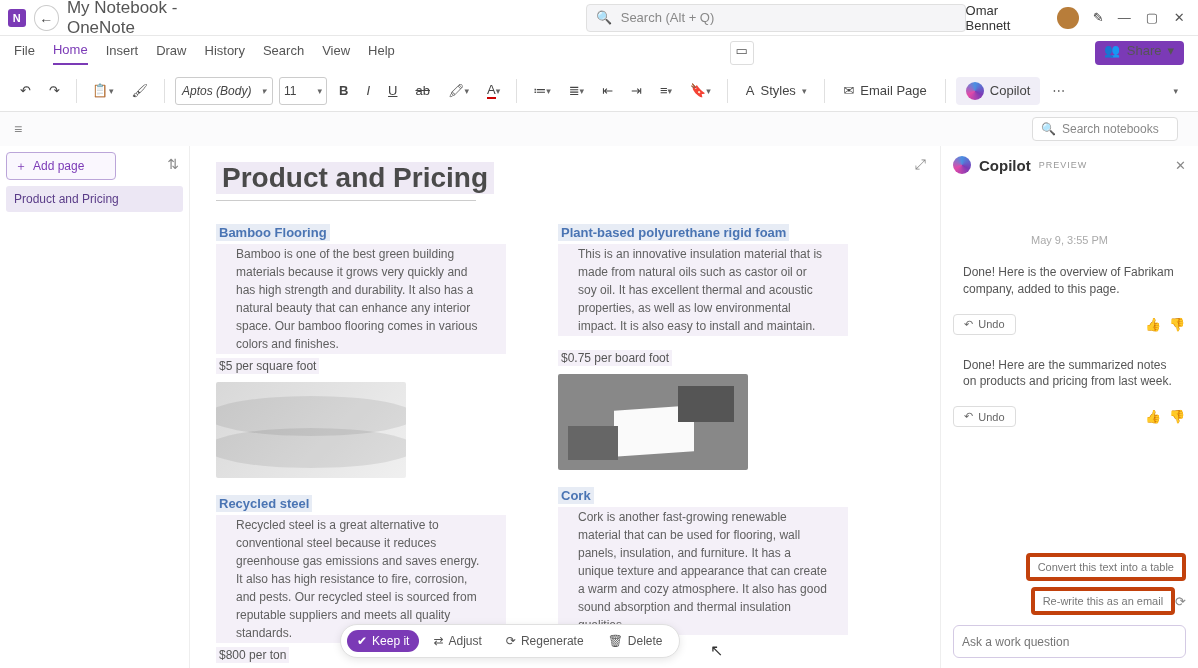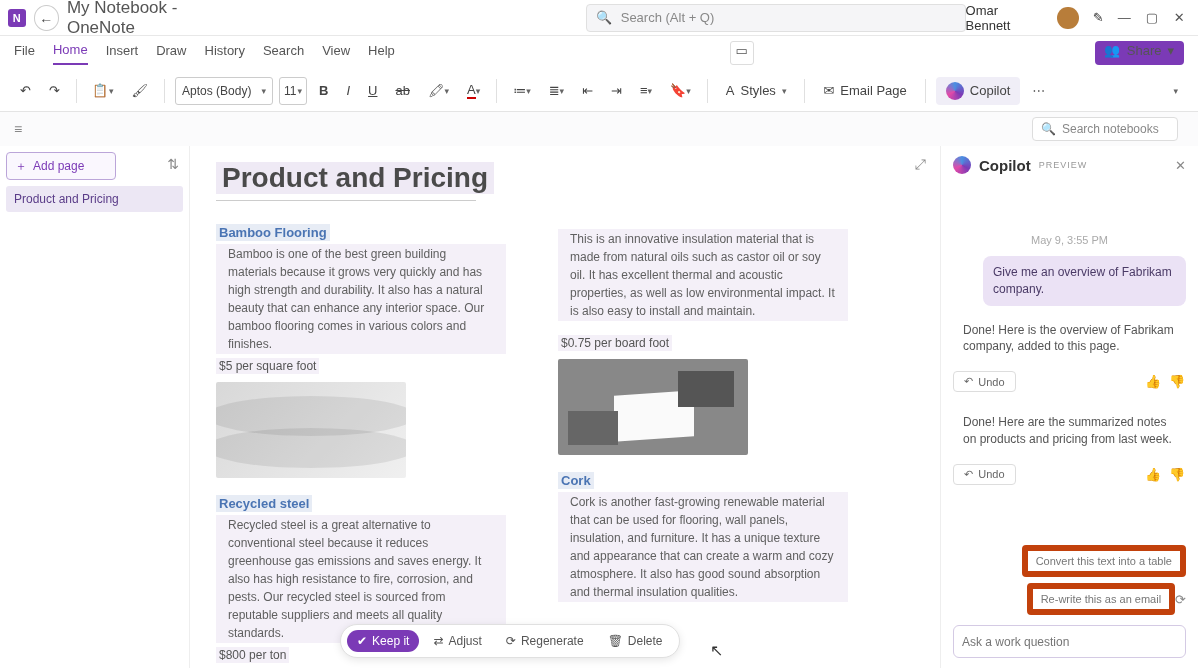--- a/index.html
+++ b/index.html
@@ -19,22 +19,22 @@
 
 .menubar { height: 34px; background:#fff; display:flex; align-items:center; padding:0 14px; gap:18px; position:relative;}
 .menubar span { color:#555; font-size:13px; cursor:pointer; padding-bottom:6px;}
 .menubar span.active { color:#7b3ab6; border-bottom:2px solid #7b3ab6; font-weight:500;}
 .share-btn { margin-left:auto; background:#7b3ab6; color:#fff; height:24px; padding:0 10px; border-radius:4px; display:flex; align-items:center; gap:6px; font-size:12px;}
 .mode-icon { width:24px; height:24px; border:1px solid #ddd; border-radius:3px; margin-right:6px; display:flex; align-items:center; justify-content:center; color:#666;}
 
 
 .ribbon { height: 42px; background:#fff; display:flex; align-items:center; padding:0 14px; gap:6px; border-bottom:1px solid #e4e4e4;}
 .rb { height:28px; display:flex; align-items:center; justify-content:center; padding:0 6px; color:#444; cursor:pointer; border-radius:3px; font-size:13px;}
-.font-sel { border:1px solid #ccc; border-radius:3px; width:98px; padding:0 6px; font-size:12px; justify-content:space-between;}
-.size-sel { border:1px solid #ccc; border-radius:3px; width:28px; padding:0 4px; font-size:12px; justify-content:space-between;}
+.font-sel { border:1px solid #ccc; border-radius:3px; width:98px; padding:0 6px; font-size:12px; justify-content:space-between;font-style:italic;}
+.size-sel { border:1px solid #ccc; border-radius:3px; width:48px; padding:0 4px; font-size:12px; justify-content:space-between;}
 .sep { width:1px; height:24px; background:#e0e0e0; margin:0 4px;}
 .copilot-btn { background:#f0eef7; border-radius:4px; padding:0 10px; display:flex; gap:6px; align-items:center; height:28px;}
 .styles-btn, .email-btn { display:flex; gap:6px; align-items:center; font-size:13px; padding:0 8px;}
 .carrot { font-size:9px; color:#666;}
 
 
 .subrow { height:34px; background:#fbfbfc; display:flex; align-items:center; padding:0 8px;}
 .menu-burger { color:#888; font-size:14px; padding:0 6px;}
 .nb-search { margin-left:auto; margin-right:12px; width:146px; height:24px; border:1px solid #ddd; border-radius:4px; display:flex; align-items:center; padding:0 8px; gap:6px; color:#888; font-size:12px; background:#fff;}
 
@@ -50,21 +50,21 @@
 
 
 .canvas { flex:1; background:#fff; padding:16px 26px; position:relative; overflow:hidden;}
 .expand-ic { position:absolute; top:10px; right:14px; color:#888; font-size:14px;}
 .page-title { font-size:28px; font-weight:600; color:#4a4a4a; background:#efeaf5; display:inline-block; padding:0 6px;}
 .title-underline { width:260px; border-bottom:1px solid #ccc; margin-top:6px;}
 .page-date { color:#999; font-size:11px; margin-top:10px;}
 .grid { display:flex; gap:52px; margin-top:24px;}
 .col { width:290px;}
 .block h3 { font-size:13px; color:#4a74b3; background:#e7ecf5; display:inline; padding:1px 3px;}
-.block p { font-size:12px; color:#606060; background:#f4f0f8; line-height:1.5; margin-top:4px; padding:1px 12px;}
+.block p { font-size:12px; color:#606060; background:#f4f0f8; line-height:1.5; margin-top:4px; padding:1px 20px;}
 .price { font-size:12px; color:#555; margin-top:4px; background:#f4f0f8; display:inline-block; padding:1px 3px;}
 .img-ph { width:190px; height:96px; background:linear-gradient(135deg,#d8d8d8,#f0f0f0); border-radius:2px; margin-top:8px; position:relative; overflow:hidden;}
 .img-ph.wave::before, .img-ph.wave::after { content:""; position:absolute; left:-10px; right:-10px; height:40px; border-radius:50%; background:rgba(0,0,0,0.08);}
 .img-ph.wave::before { top:14px;}
 .img-ph.wave::after { top:46px;}
 .img-ph.tiles { background:#888;}
 .img-ph.tiles div { position:absolute; background:#eee;}
 .block2 { margin-top:18px;}
 
 
@@ -79,21 +79,21 @@
 .cp-title { font-size:15px; font-weight:600; color:#333;}
 .cp-preview { font-size:9px; color:#999; letter-spacing:1px;}
 .cp-close { margin-left:auto; color:#888; cursor:pointer;}
 .cp-date { text-align:center; color:#aaa; font-size:11px; margin-top:60px; margin-bottom:10px;}
 .bubble { border-radius:8px; padding:8px 10px; font-size:12px; line-height:1.4; margin-bottom:8px;}
 .bubble.user { background:#ebe2f5; color:#4a3a66; margin-left:30px;}
 .bubble.bot { color:#555;}
 .undo-row { display:flex; align-items:center; gap:8px; margin-bottom:14px;}
 .undo-btn { border:1px solid #ddd; border-radius:4px; padding:3px 10px; font-size:11px; color:#666; display:flex; gap:5px; align-items:center;}
 .fb { margin-left:auto; display:flex; gap:8px; color:#aaa; font-size:13px;}
-.sugg2 { border:6px solid #c2410c; border-radius:4px; padding:4px 8px; font-size:11px; color:#777;}
+.sugg2 { border:4px solid #c2410c; border-radius:4px; padding:4px 8px; font-size:11px; color:#777;}
 .refresh-ic { color:#888; font-size:13px;}
 .ask-box { border:1px solid #d4cae4; border-radius:6px; margin-top:10px; padding:8px;}
 .ask-box input { border:none; width:100%; font-size:12px; color:#888; outline:none;}
 .copilot-logo { width:18px; height:18px; border-radius:50%; background:conic-gradient(#4a90e2,#7b3ab6,#e24aa8,#4a90e2); }
 </style>
 </head>
 <body>
 
 <div class="titlebar">
   <div class="left">
@@ -226,20 +226,21 @@
           <div class="img-ph wave"></div>
         </div>
         <div class="block block2">
           <h3>Recycled steel</h3>
           <p>Recycled steel is a great alternative to conventional steel because it reduces greenhouse gas emissions and saves energy. It also has high resistance to fire, corrosion, and pests. Our recycled steel is sourced from reputable suppliers and meets all quality standards.</p>
           <div class="price">$800 per ton</div>
         </div>
       </div>
       <div class="col">
         <div class="block">
+          <h3>Plant-based polyurethane rigid foam</h3>
           <p>This is an innovative insulation material that is made from natural oils such as castor oil or soy oil. It has excellent thermal and acoustic properties, as well as low environmental impact. It is also easy to install and maintain.</p>
           <div class="price" style="margin-top:14px">$0.75 per board foot</div>
           <div class="img-ph tiles">
             <div style="top:34px;left:56px;width:80px;height:46px;transform:skewY(-4deg);background:#fafafa"></div>
             <div style="top:12px;left:120px;width:56px;height:36px;background:#555"></div>
             <div style="top:52px;left:10px;width:50px;height:34px;background:#666"></div>
           </div>
         </div>
         <div class="block block2">
           <h3>Cork</h3>
@@ -271,21 +272,20 @@
 
   <div class="copilot-panel">
     <div class="cp-head">
       <span class="copilot-logo"></span>
       <span class="cp-title">Copilot</span>
       <span class="cp-preview">PREVIEW</span>
       <span class="cp-close">✕</span>
     </div>
     <div class="cp-date">May 9, 3:55 PM</div>
 
-    <div class="bubble user">Give me an overview of Fabrikam company.</div>
     <div class="bubble bot">Done! Here is the overview of Fabrikam company, added to this page.</div>
     <div class="undo-row">
       <div class="undo-btn">
           <span>↶</span>
           <span>Undo</span>
         </div>
       <div class="fb">
           <span>👍</span>
           <span>👎</span>
         </div>

